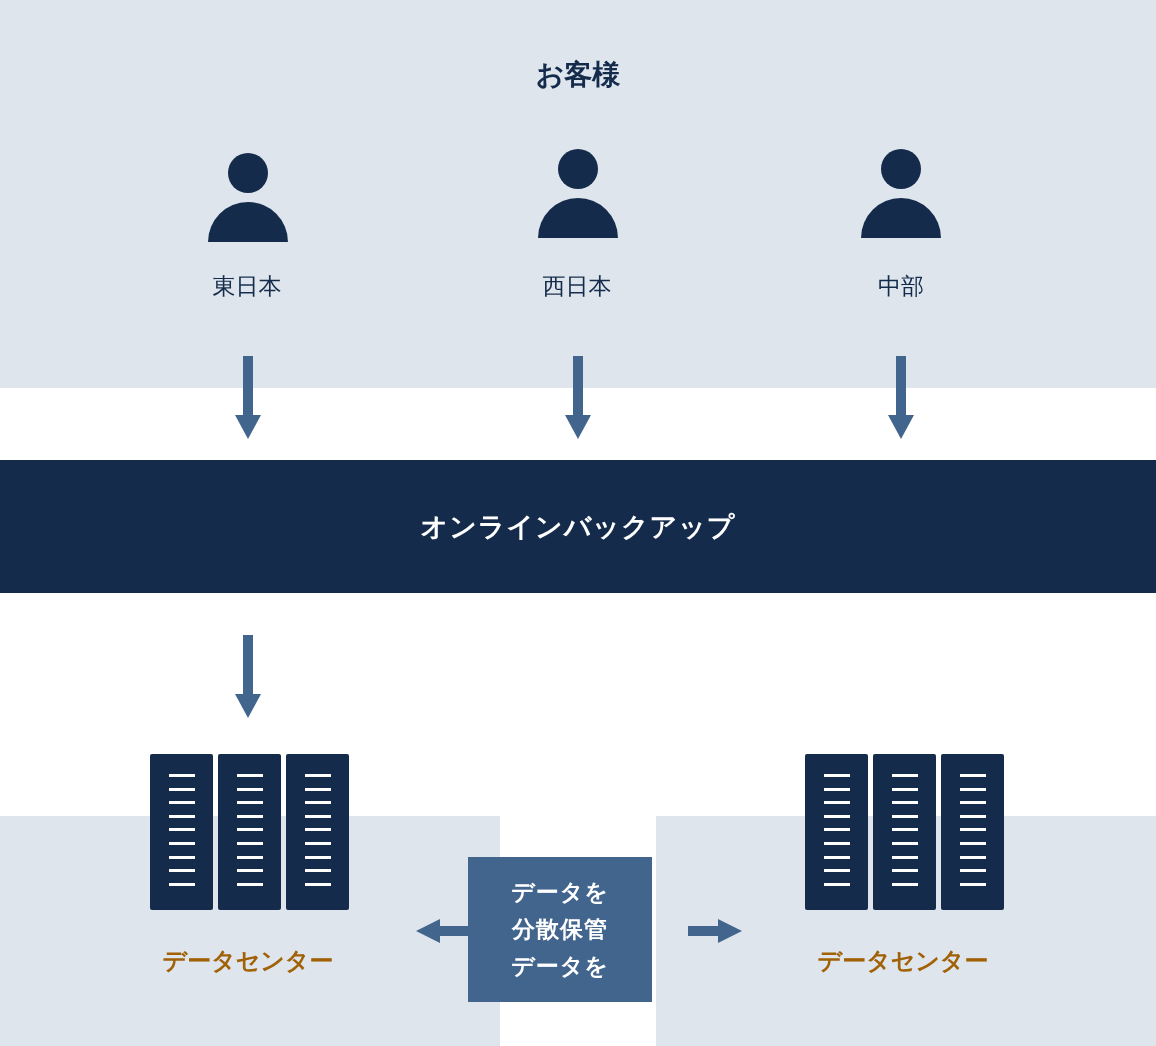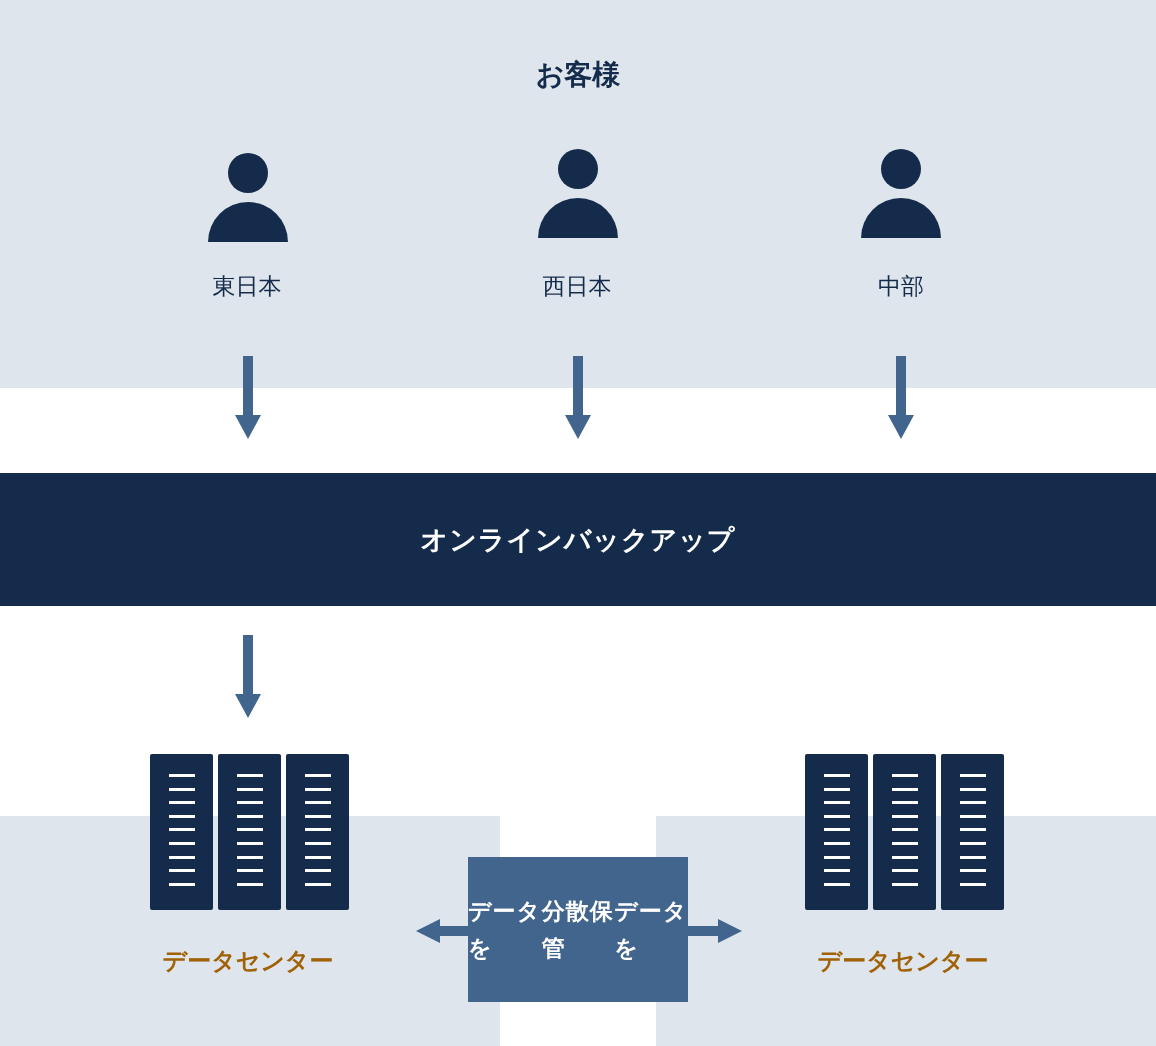--- a/index.html
+++ b/index.html
@@ -13,29 +13,29 @@
   .navy { background: #142b4b; }
   .top-panel { left: 0; top: 0; width: 1156px; height: 388px; }
   .title { left: 0; width: 1156px; top: 55px; text-align: center; font-size: 28px; font-weight: bold; color: #142b4b; line-height: 40px; }
   .person { width: 82px; height: 92px; }
   .person .head { position: absolute; width: 40px; height: 40px; border-radius: 50%; left: 21px; top: 0; background: #142b4b; }
   .person .body { position: absolute; width: 80px; height: 40px; left: 1px; top: 49px; background: #142b4b; border-radius: 40px 40px 0 0 / 40px 40px 0 0; }
   .region-label { width: 160px; text-align: center; font-size: 23px; color: #142b4b; line-height: 30px; }
   .arrow-down { width: 26px; }
   .arrow-down .shaft { position: absolute; left: 8px; top: 0; width: 10px; background: #42658d; }
   .arrow-down .head { position: absolute; left: 0; width: 0; height: 0; border-left: 13px solid transparent; border-right: 13px solid transparent; border-top: 24px solid #42658d; }
-  .band { left: 0; top: 473px; width: 1156px; height: 133px; display: flex; align-items: center; justify-content: center; }
+  .band { left: 0; top: 460px; width: 1156px; height: 133px; display: flex; align-items: center; justify-content: center; }
   .band-label { color: #ffffff; font-size: 27px; font-weight: bold; letter-spacing: 1px; }
   .dc-panel-left { left: 0; top: 816px; width: 500px; height: 230px; }
   .dc-panel-right { left: 656px; top: 816px; width: 500px; height: 230px; }
   .rack-group { width: 200px; height: 156px; display: flex; gap: 5px; }
   .rack { width: 63px; height: 156px; background: #142b4b; border-radius: 2px; position: relative; }
   .rack .slot { position: absolute; left: 19px; width: 26px; height: 3px; background: #ffffff; }
   .dc-label { width: 240px; text-align: center; font-size: 24px; font-weight: bold; color: #a16207; line-height: 34px; }
-  .center-box { left: 468px; top: 857px; width: 220px; height: 145px; background: #42658d; display: flex; flex-direction: row; align-items: center; justify-content: center; }
+  .center-box { left: 468px; top: 857px; width: 184px; height: 145px; background: #42658d; display: flex; flex-direction: column; align-items: center; justify-content: center; }
   .center-box span { color: #ffffff; font-size: 23px; font-weight: bold; line-height: 37px; letter-spacing: 1px; }
   .h-arrow { top: 919px; height: 24px; }
   .h-arrow .shaft { position: absolute; top: 7px; height: 10px; background: #42658d; }
   .h-arrow .head { position: absolute; top: 0; width: 0; height: 0; border-top: 12px solid transparent; border-bottom: 12px solid transparent; }
 </style>
 </head>
 <body>
 
 <div class="abs light top-panel"></div>
 <div class="abs title">お客様</div>

